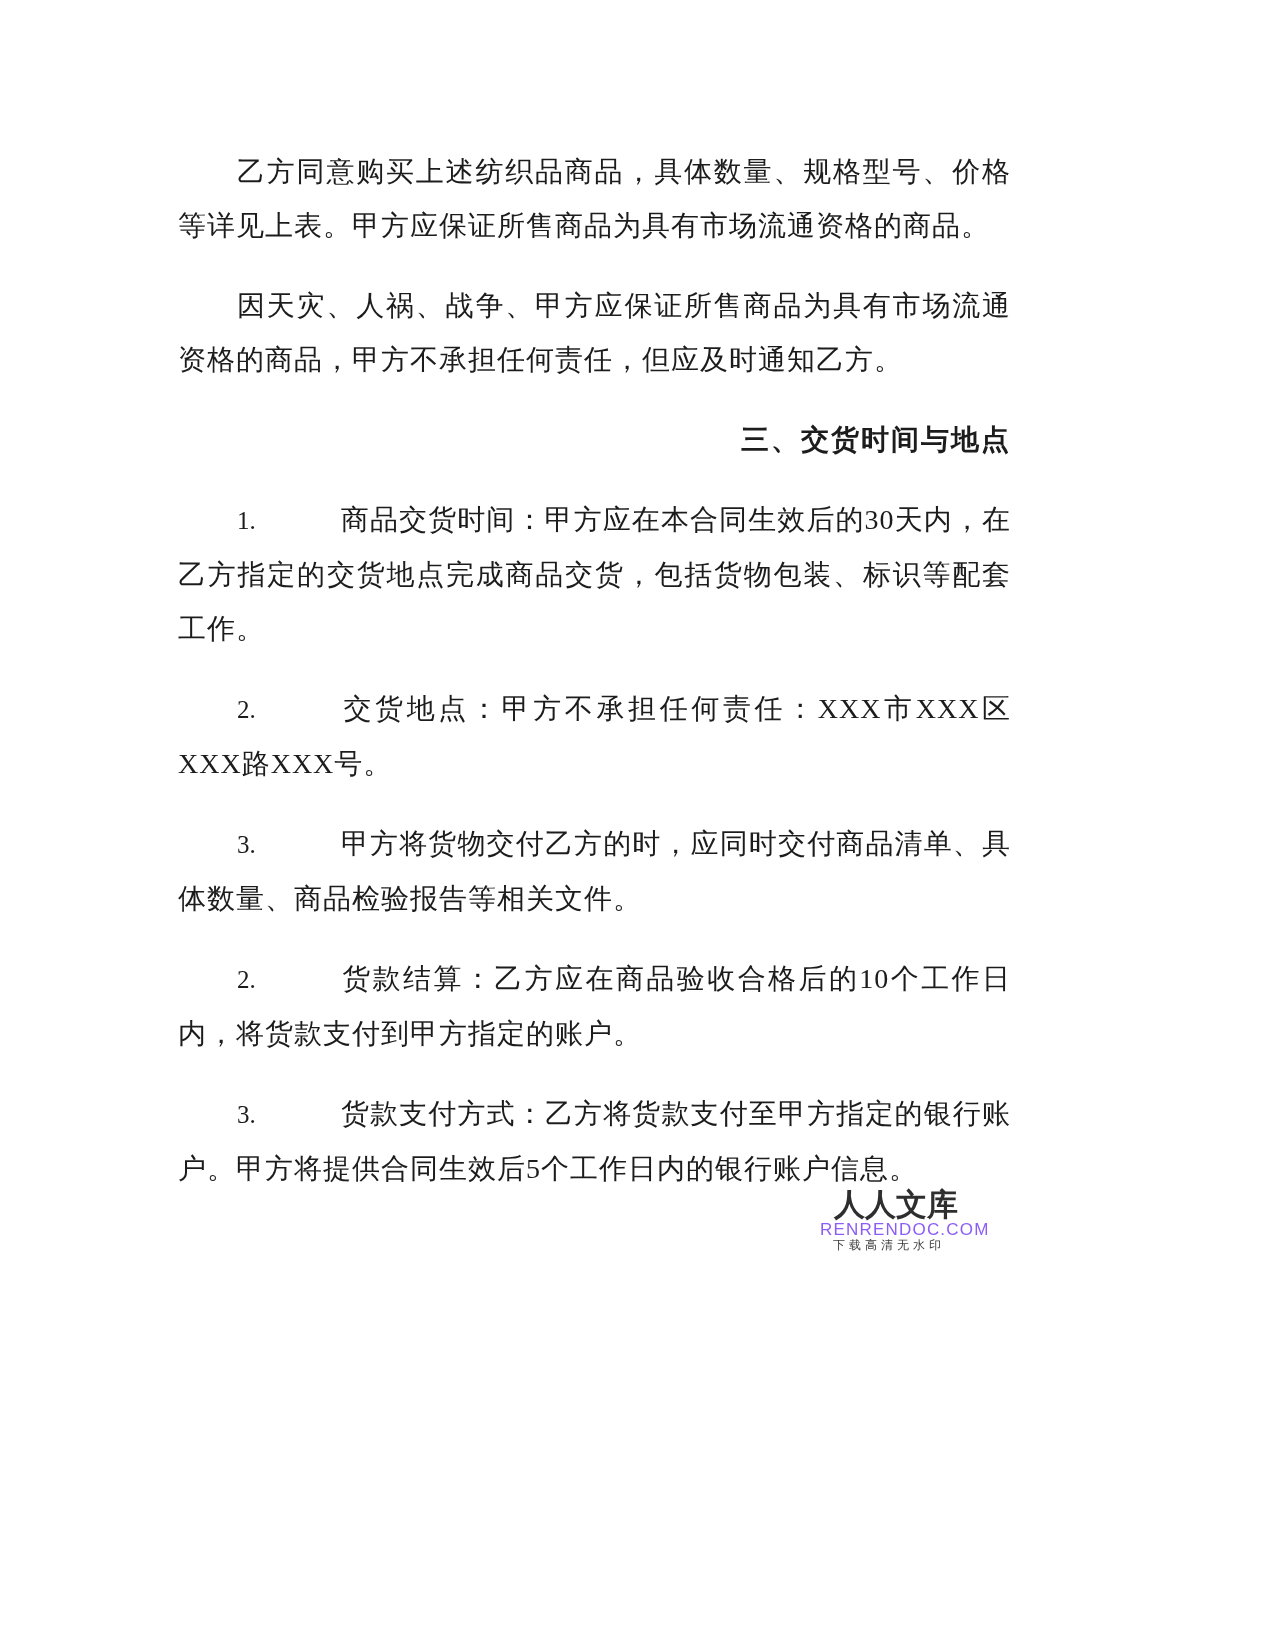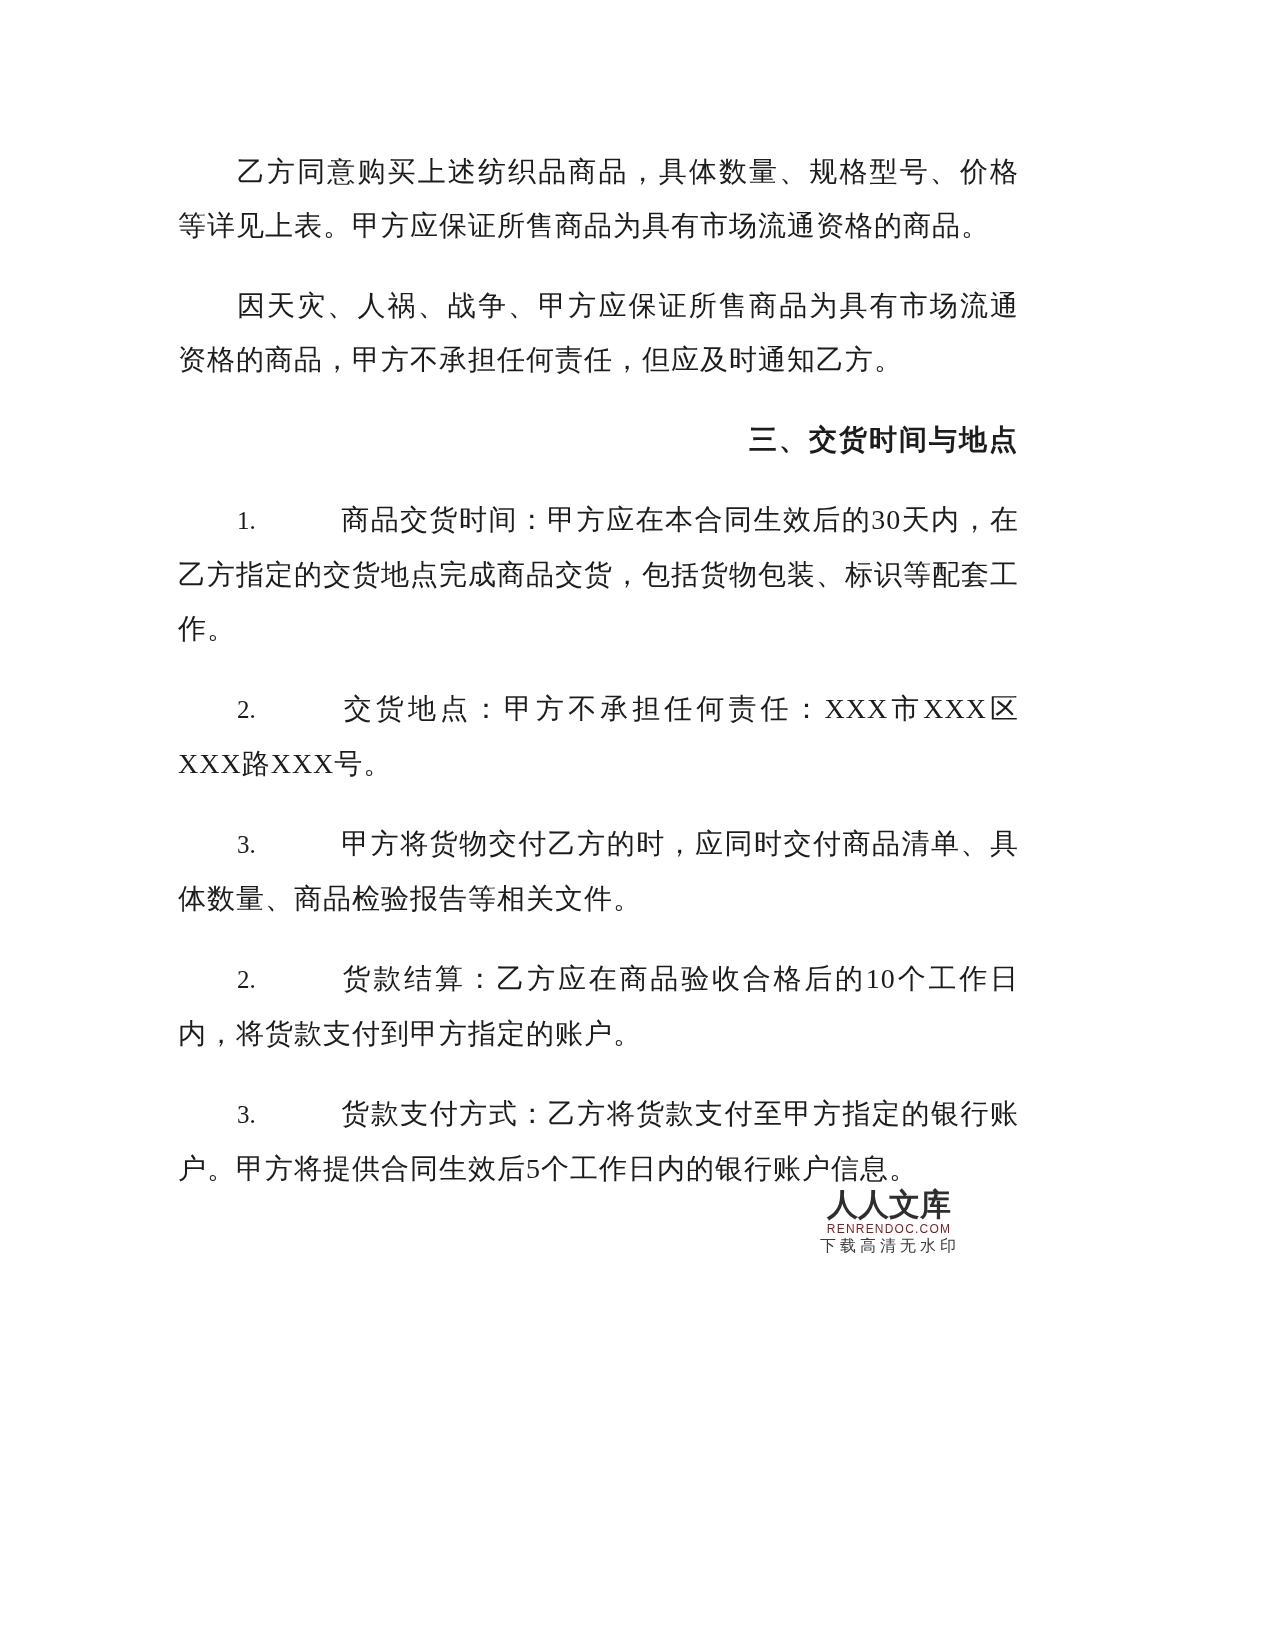--- a/index.html
+++ b/index.html
@@ -19,21 +19,21 @@
   .content {
     position: absolute;
     left: 178px;
     top: 145px;
     width: 841px;
     font-size: 28px;
     line-height: 54px;
     text-align: justify;
   }
   .block {
-    margin: 0 0 26px 0;
+    margin: 0 8px 26px 0;
     text-indent: 59px;
   }
   .para {
     letter-spacing: 1px;
   }
   .heading {
     font-family: "Liberation Sans", "DejaVu Sans", sans-serif;
     font-weight: 700;
     font-size: 28px;
     letter-spacing: 2px;
@@ -56,33 +56,34 @@
     width: 138px;
     text-align: center;
   }
   .wm-title {
     font-family: "Liberation Serif", "DejaVu Serif", serif;
     font-weight: 700;
     font-size: 31px;
     line-height: 33px;
     color: #2e2e2e;
     white-space: nowrap;
+    text-align: right;
   }
   .wm-domain {
     font-family: "Liberation Sans", "DejaVu Sans", sans-serif;
-    font-size: 12px;
+    font-size: 17px;
     line-height: 13px;
     letter-spacing: 1.2px;
-    color: #7f1d1d;
+    color: #8b5cf6;
     margin-top: 2px;
     white-space: nowrap;
   }
   .wm-tagline {
     font-family: "Liberation Sans", "DejaVu Sans", sans-serif;
-    font-size: 16px;
+    font-size: 12px;
     line-height: 13px;
     letter-spacing: 4px;
     color: #3c3c3c;
     margin-top: 3px;
     white-space: nowrap;
   }
 </style>
 </head>
 <body>
 

